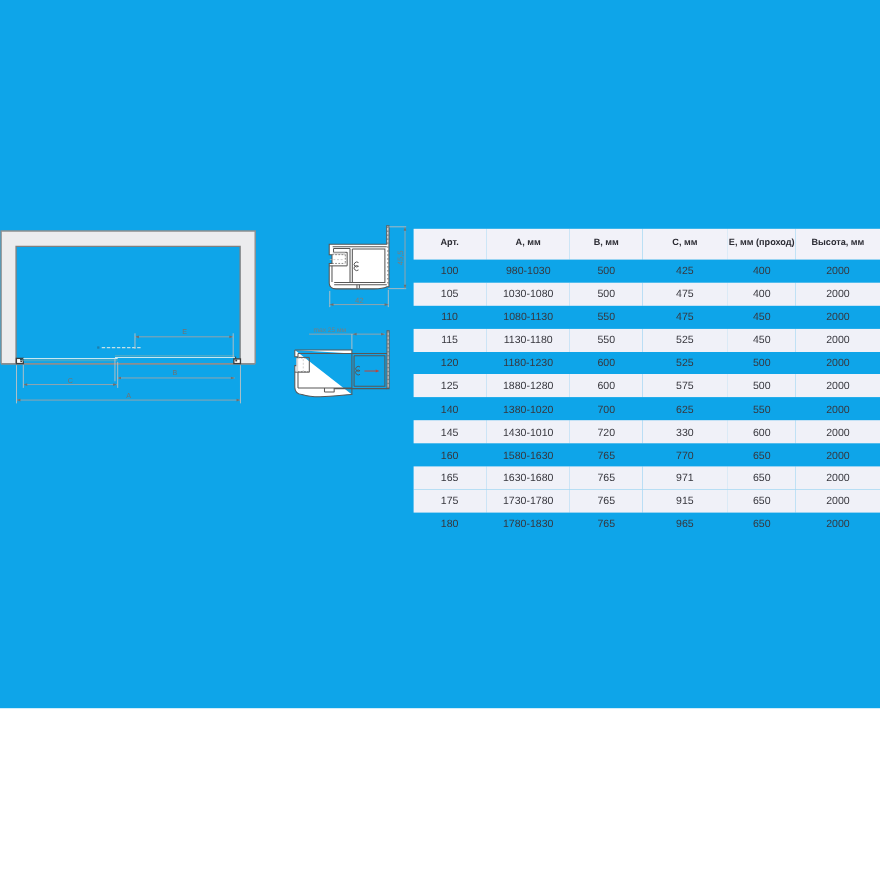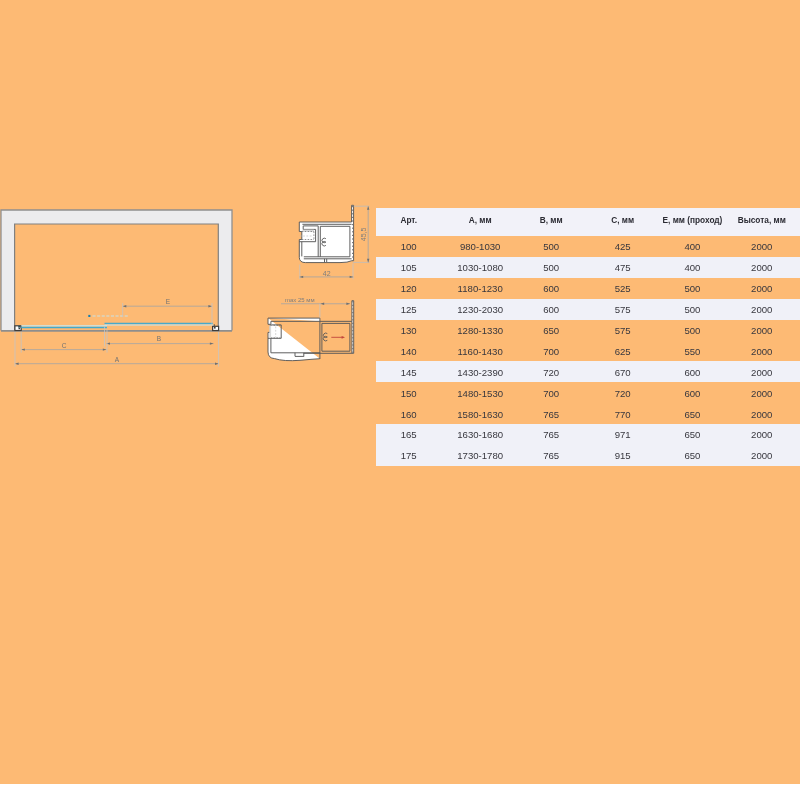--- a/index.html
+++ b/index.html
@@ -1,16 +1,16 @@
 <!DOCTYPE html>
 <html><head>
 <meta charset="utf-8">
 <style>
 html,body{margin:0;padding:0;background:#fff;font-family:"Liberation Sans",sans-serif;}
-.page{position:relative;width:800px;height:784px;overflow:hidden;background:#fdba74;}
+.page{position:relative;width:800px;height:644px;overflow:hidden;background:#0ea5e9;}
 table{position:absolute;box-sizing:border-box;left:375.5px;top:208px;width:424.5px;border-collapse:collapse;table-layout:fixed;}
 th,td{box-sizing:border-box;}
 th{height:28px;background:#f2f2f9;font-weight:bold;font-size:8.3px;color:#2b2b33;text-align:center;padding:0 0 3.5px 0;white-space:nowrap;}
 td{height:20.9px;font-size:9.6px;color:#37373e;text-align:center;padding:1px 0 0 0;font-weight:normal;white-space:nowrap;}
 tr.alt td{background:#f0f1f8;margin-top:16px;}
 </style>
 </head>
 <body>
 <div class="page">
 
@@ -205,76 +205,76 @@
 
 <tr class="alt">
           <td>105</td>
           <td>1030-1080</td>
           <td>500</td>
           <td>475</td>
           <td>400</td>
           <td>2000</td>
         </tr>
 
-
+<tr>
+          <td>110</td>
+          <td>1080-1130</td>
+          <td>550</td>
+          <td>475</td>
+          <td>450</td>
+          <td>2000</td>
+        </tr>
+
+<tr class="alt">
+          <td>115</td>
+          <td>1130-1180</td>
+          <td>550</td>
+          <td>525</td>
+          <td>450</td>
+          <td>2000</td>
+        </tr>
 
 <tr>
           <td>120</td>
           <td>1180-1230</td>
           <td>600</td>
           <td>525</td>
           <td>500</td>
           <td>2000</td>
         </tr>
 
 <tr class="alt">
           <td>125</td>
-          <td>1230-2030</td>
+          <td>1880-1280</td>
           <td>600</td>
           <td>575</td>
           <td>500</td>
           <td>2000</td>
         </tr>
 
-<tr>
-          <td>130</td>
-          <td>1280-1330</td>
-          <td>650</td>
-          <td>575</td>
-          <td>500</td>
-          <td>2000</td>
-        </tr>
 
 
 <tr>
           <td>140</td>
-          <td>1160-1430</td>
+          <td>1380-1020</td>
           <td>700</td>
           <td>625</td>
           <td>550</td>
           <td>2000</td>
         </tr>
 
 <tr class="alt">
           <td>145</td>
-          <td>1430-2390</td>
+          <td>1430-1010</td>
           <td>720</td>
-          <td>670</td>
+          <td>330</td>
           <td>600</td>
           <td>2000</td>
         </tr>
 
-<tr>
-          <td>150</td>
-          <td>1480-1530</td>
-          <td>700</td>
-          <td>720</td>
-          <td>600</td>
-          <td>2000</td>
-        </tr>
 
 
 <tr>
           <td>160</td>
           <td>1580-1630</td>
           <td>765</td>
           <td>770</td>
           <td>650</td>
           <td>2000</td>
         </tr>
@@ -291,15 +291,23 @@
 
 <tr class="alt">
           <td>175</td>
           <td>1730-1780</td>
           <td>765</td>
           <td>915</td>
           <td>650</td>
           <td>2000</td>
         </tr>
 
+<tr>
+          <td>180</td>
+          <td>1780-1830</td>
+          <td>765</td>
+          <td>965</td>
+          <td>650</td>
+          <td>2000</td>
+        </tr>
 </tbody>
 </table>
 </div>
 
 </body></html>

